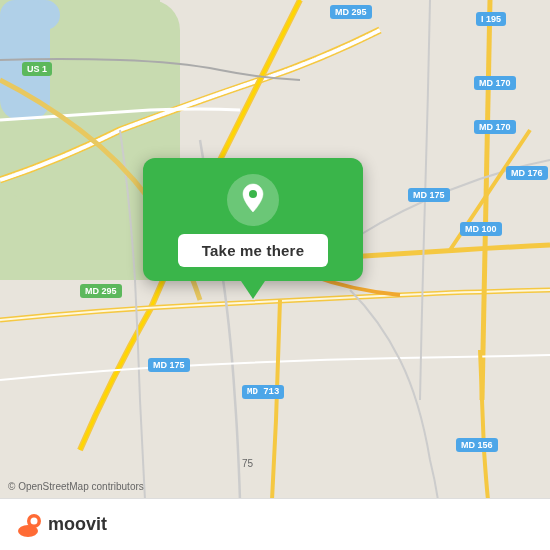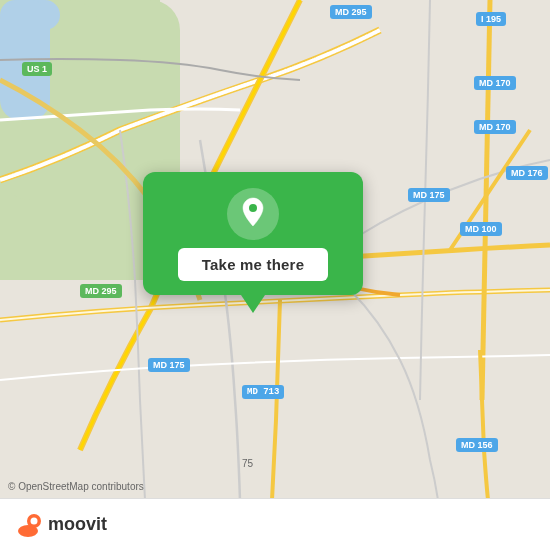--- a/index.html
+++ b/index.html
@@ -73,21 +73,21 @@
 
     .moovit-text {
       font-size: 18px;
       font-weight: bold;
       color: #333;
     }
 
     
     #popup-card {
       position: absolute;
-      top: 172px;
+      top: 158px;
       left: 143px;
       width: 220px;
       background: #3ab54a;
       border-radius: 12px;
       display: flex;
       flex-direction: column;
       align-items: center;
       padding: 16px 20px 14px;
       z-index: 20;
       box-shadow: 0 4px 16px rgba(0,0,0,0.3);

